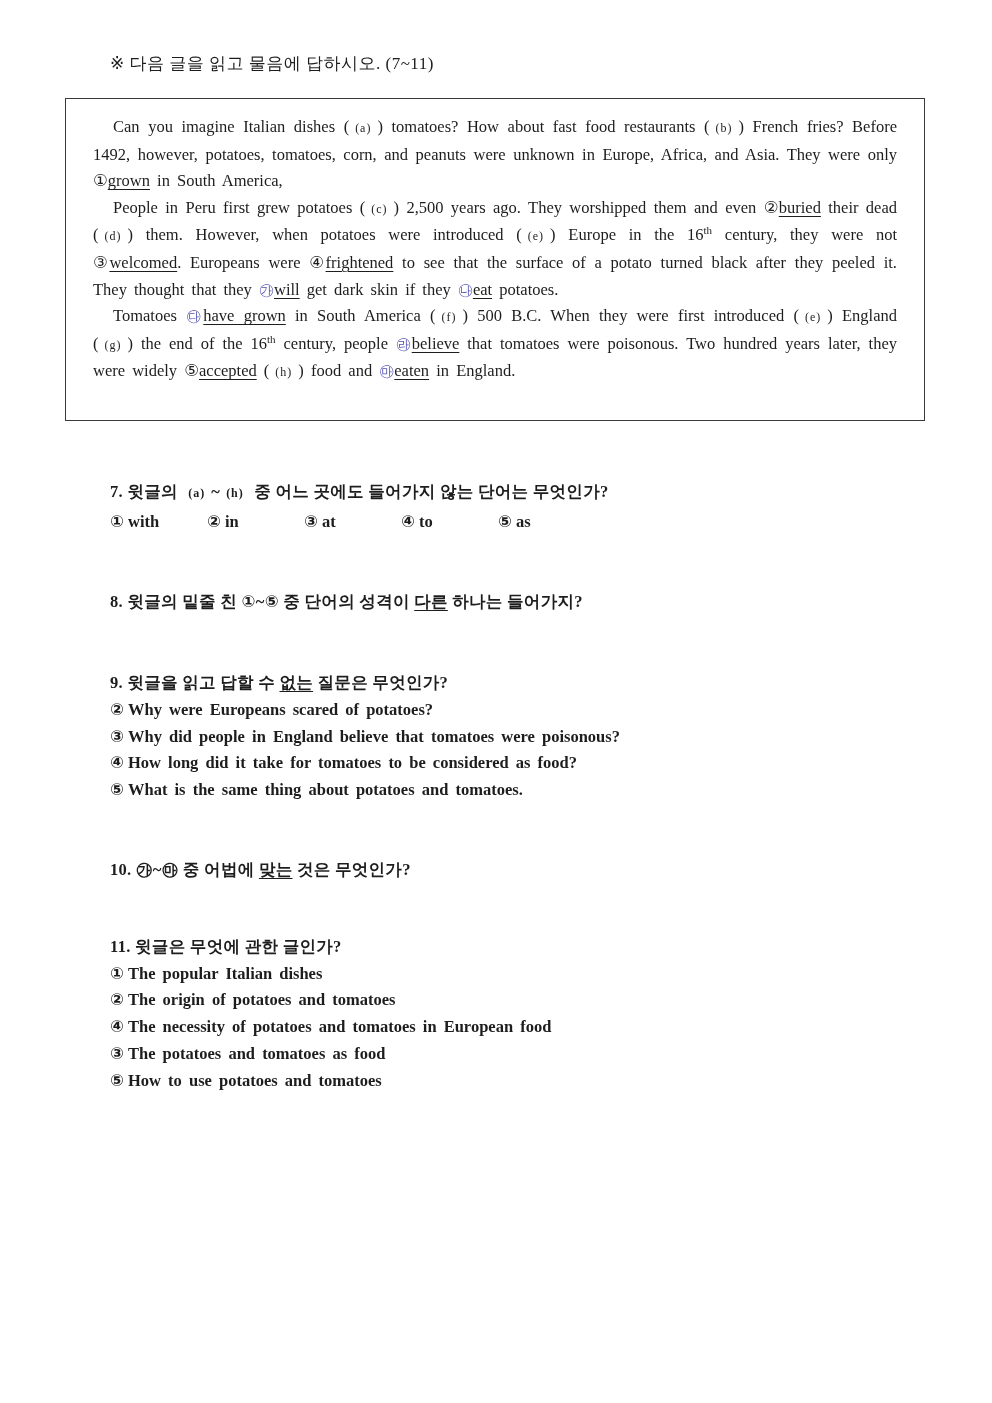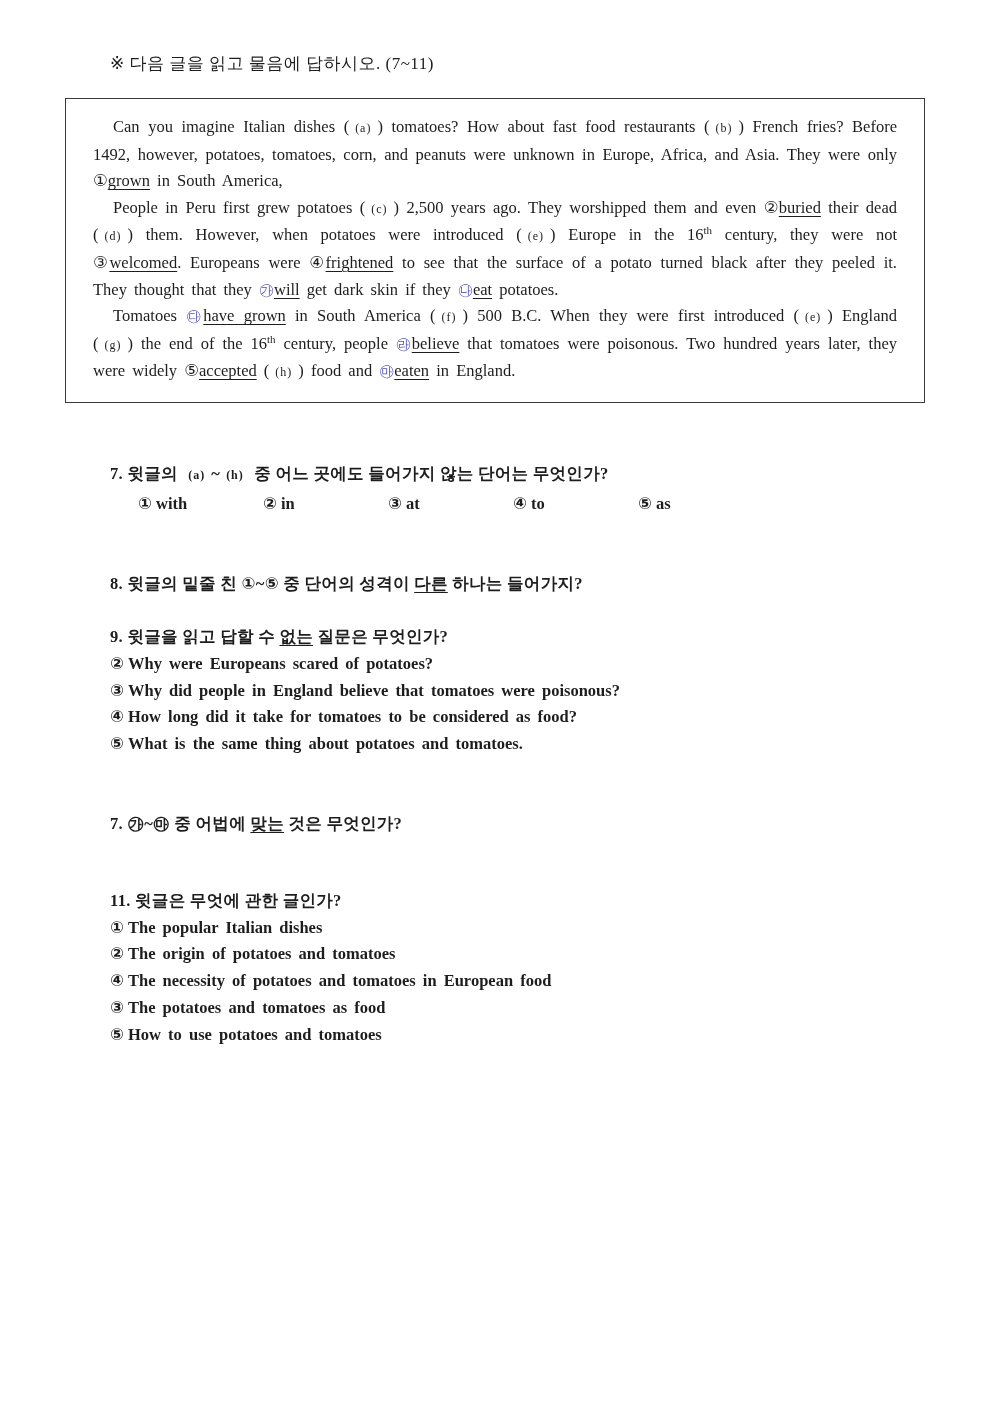--- a/index.html
+++ b/index.html
@@ -9,37 +9,37 @@
     color:#1d1d1d;
   }
   .page{position:relative;width:992px;height:1403px;}
   .header{
     margin:52px 0 0 110px;
     font-size:17px;letter-spacing:0.5px;
   }
   .passage-box{
     margin:23px 0 0 65px;width:860px;box-sizing:border-box;
     border:1px solid #3a3a3a;
-    padding:15px 27px 16px 27px;
+    padding:15px 27px 34px 27px;
   }
   .para{
     margin:0;text-indent:20px;
     font-size:16.5px;line-height:26.6px;
     text-align:justify;word-spacing:3px;
   }
   .questions{margin-left:110px;font-weight:bold;}
   .question{font-size:16.5px;line-height:27px;}
   .q7{margin-top:57px;}
   .q8{margin-top:53px;}
-  .q9{margin-top:26px;}
+  .q9{margin-top:54px;}
   .q10{margin-top:52px;}
   .q11{margin-top:50px;}
   .stem{letter-spacing:0.3px;}
   .options{margin-top:1px;}
-  .options .option.inline{display:inline-block;width:97px;white-space:nowrap;margin-left:28px;}
+  .options .option.inline{display:inline-block;width:97px;white-space:nowrap;}
   .options .option.block{display:block;line-height:26.7px;word-spacing:3px;}
   .marker{margin-right:4px;}
   
   .u{text-decoration:underline;text-underline-offset:3px;}
   .sup{vertical-align:super;font-size:11px;line-height:0;}
   .paren{font-size:12px;letter-spacing:1px;padding:0 6px;}
   .kc{color:var(--accent,#5050b5);font-family:"DejaVu Sans","Liberation Sans",sans-serif;font-size:15px;}
 </style>
 </head>
 <body>
@@ -69,21 +69,21 @@
       <div class="stem"><span>9. 윗글을 읽고 답할 수 </span><span class="u">없는</span><span> 질문은 무엇인가?</span></div>
       <div class="options">
           <div class="option block"><span class="marker">②</span><span class="opt-text">Why were Europeans scared of potatoes?</span></div>
           <div class="option block"><span class="marker">③</span><span class="opt-text">Why did people in England believe that tomatoes were poisonous?</span></div>
           <div class="option block"><span class="marker">④</span><span class="opt-text">How long did it take for tomatoes to be considered as food?</span></div>
           <div class="option block"><span class="marker">⑤</span><span class="opt-text">What is the same thing about potatoes and tomatoes.</span></div>
         </div>
     </section>
 
     <section class="question q10">
-      <div class="stem"><span>7. ㉮~㉲ 중 어법에 </span><span class="u">맞는</span><span> 것은 무엇인가?</span></div>
+      <div class="stem"><span>10. ㉮~㉲ 중 어법에 </span><span class="u">맞는</span><span> 것은 무엇인가?</span></div>
     </section>
 
     <section class="question q11">
       <div class="stem"><span>11. 윗글은 무엇에 관한 글인가?</span></div>
       <div class="options">
           <div class="option block"><span class="marker">①</span><span class="opt-text">The popular Italian dishes</span></div>
           <div class="option block"><span class="marker">②</span><span class="opt-text">The origin of potatoes and tomatoes</span></div>
           <div class="option block"><span class="marker">④</span><span class="opt-text">The necessity of potatoes and tomatoes in European food</span></div>
           <div class="option block"><span class="marker">③</span><span class="opt-text">The potatoes and tomatoes as food</span></div>
           <div class="option block"><span class="marker">⑤</span><span class="opt-text">How to use potatoes and tomatoes</span></div>

